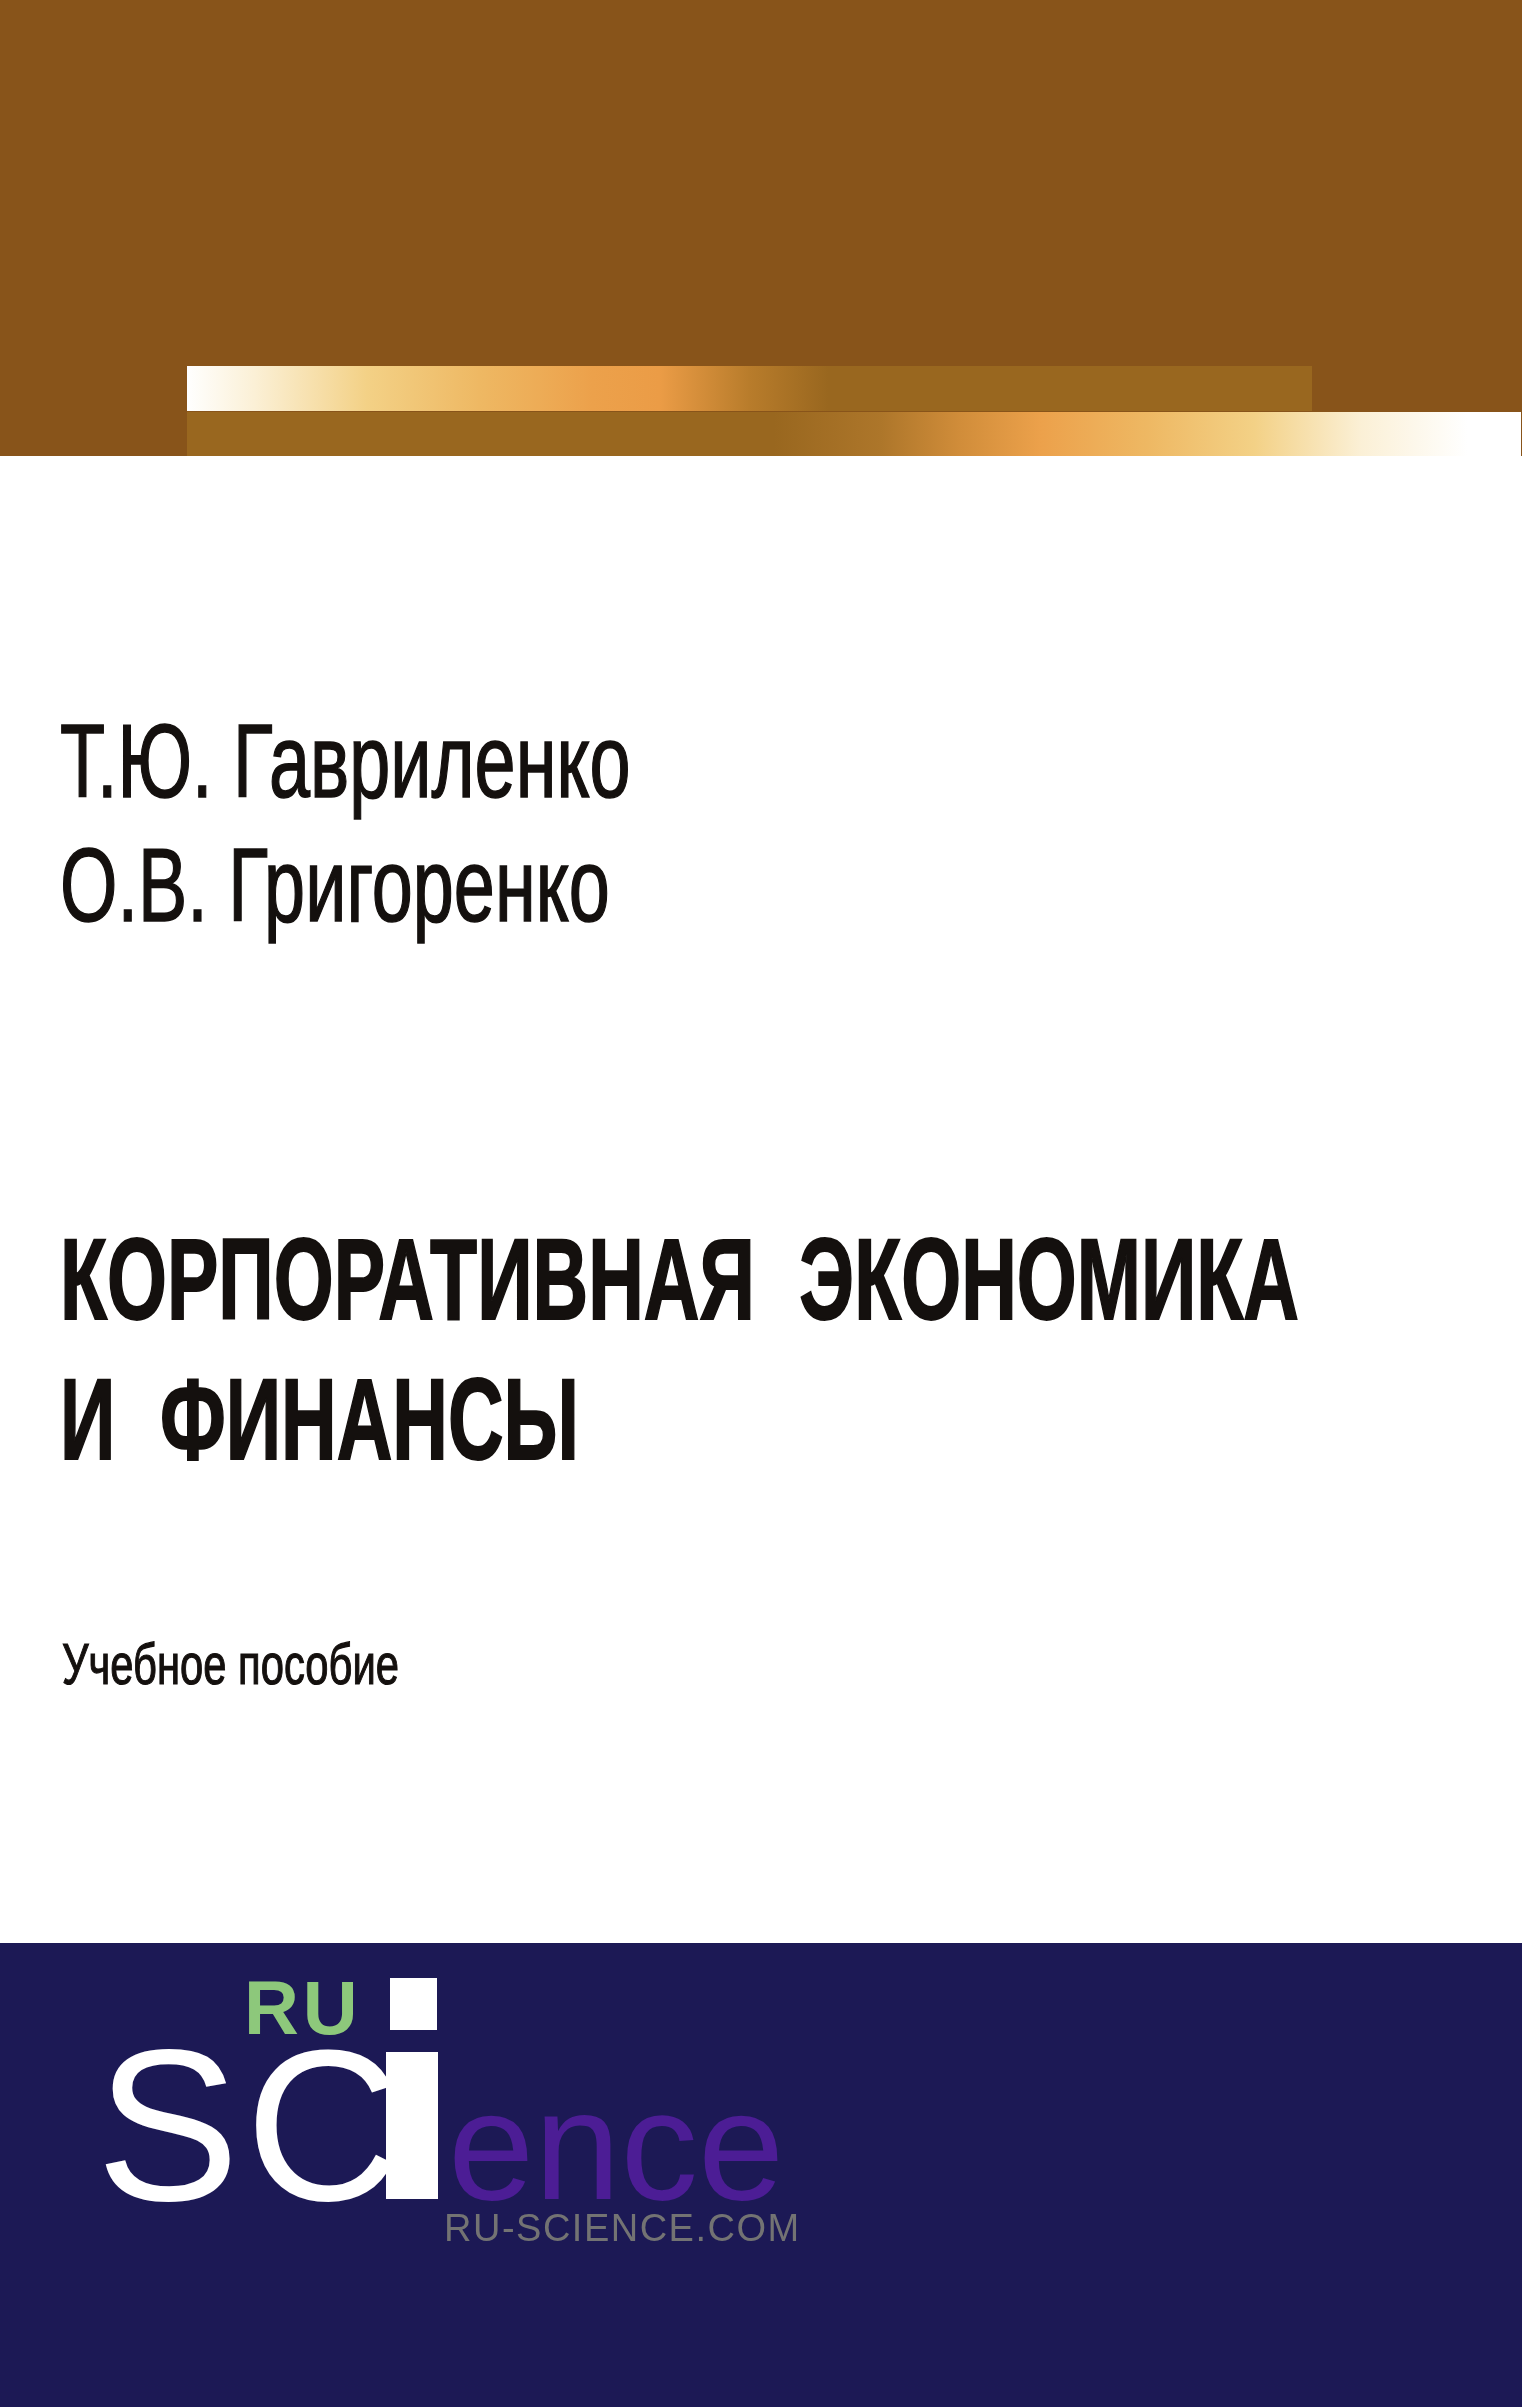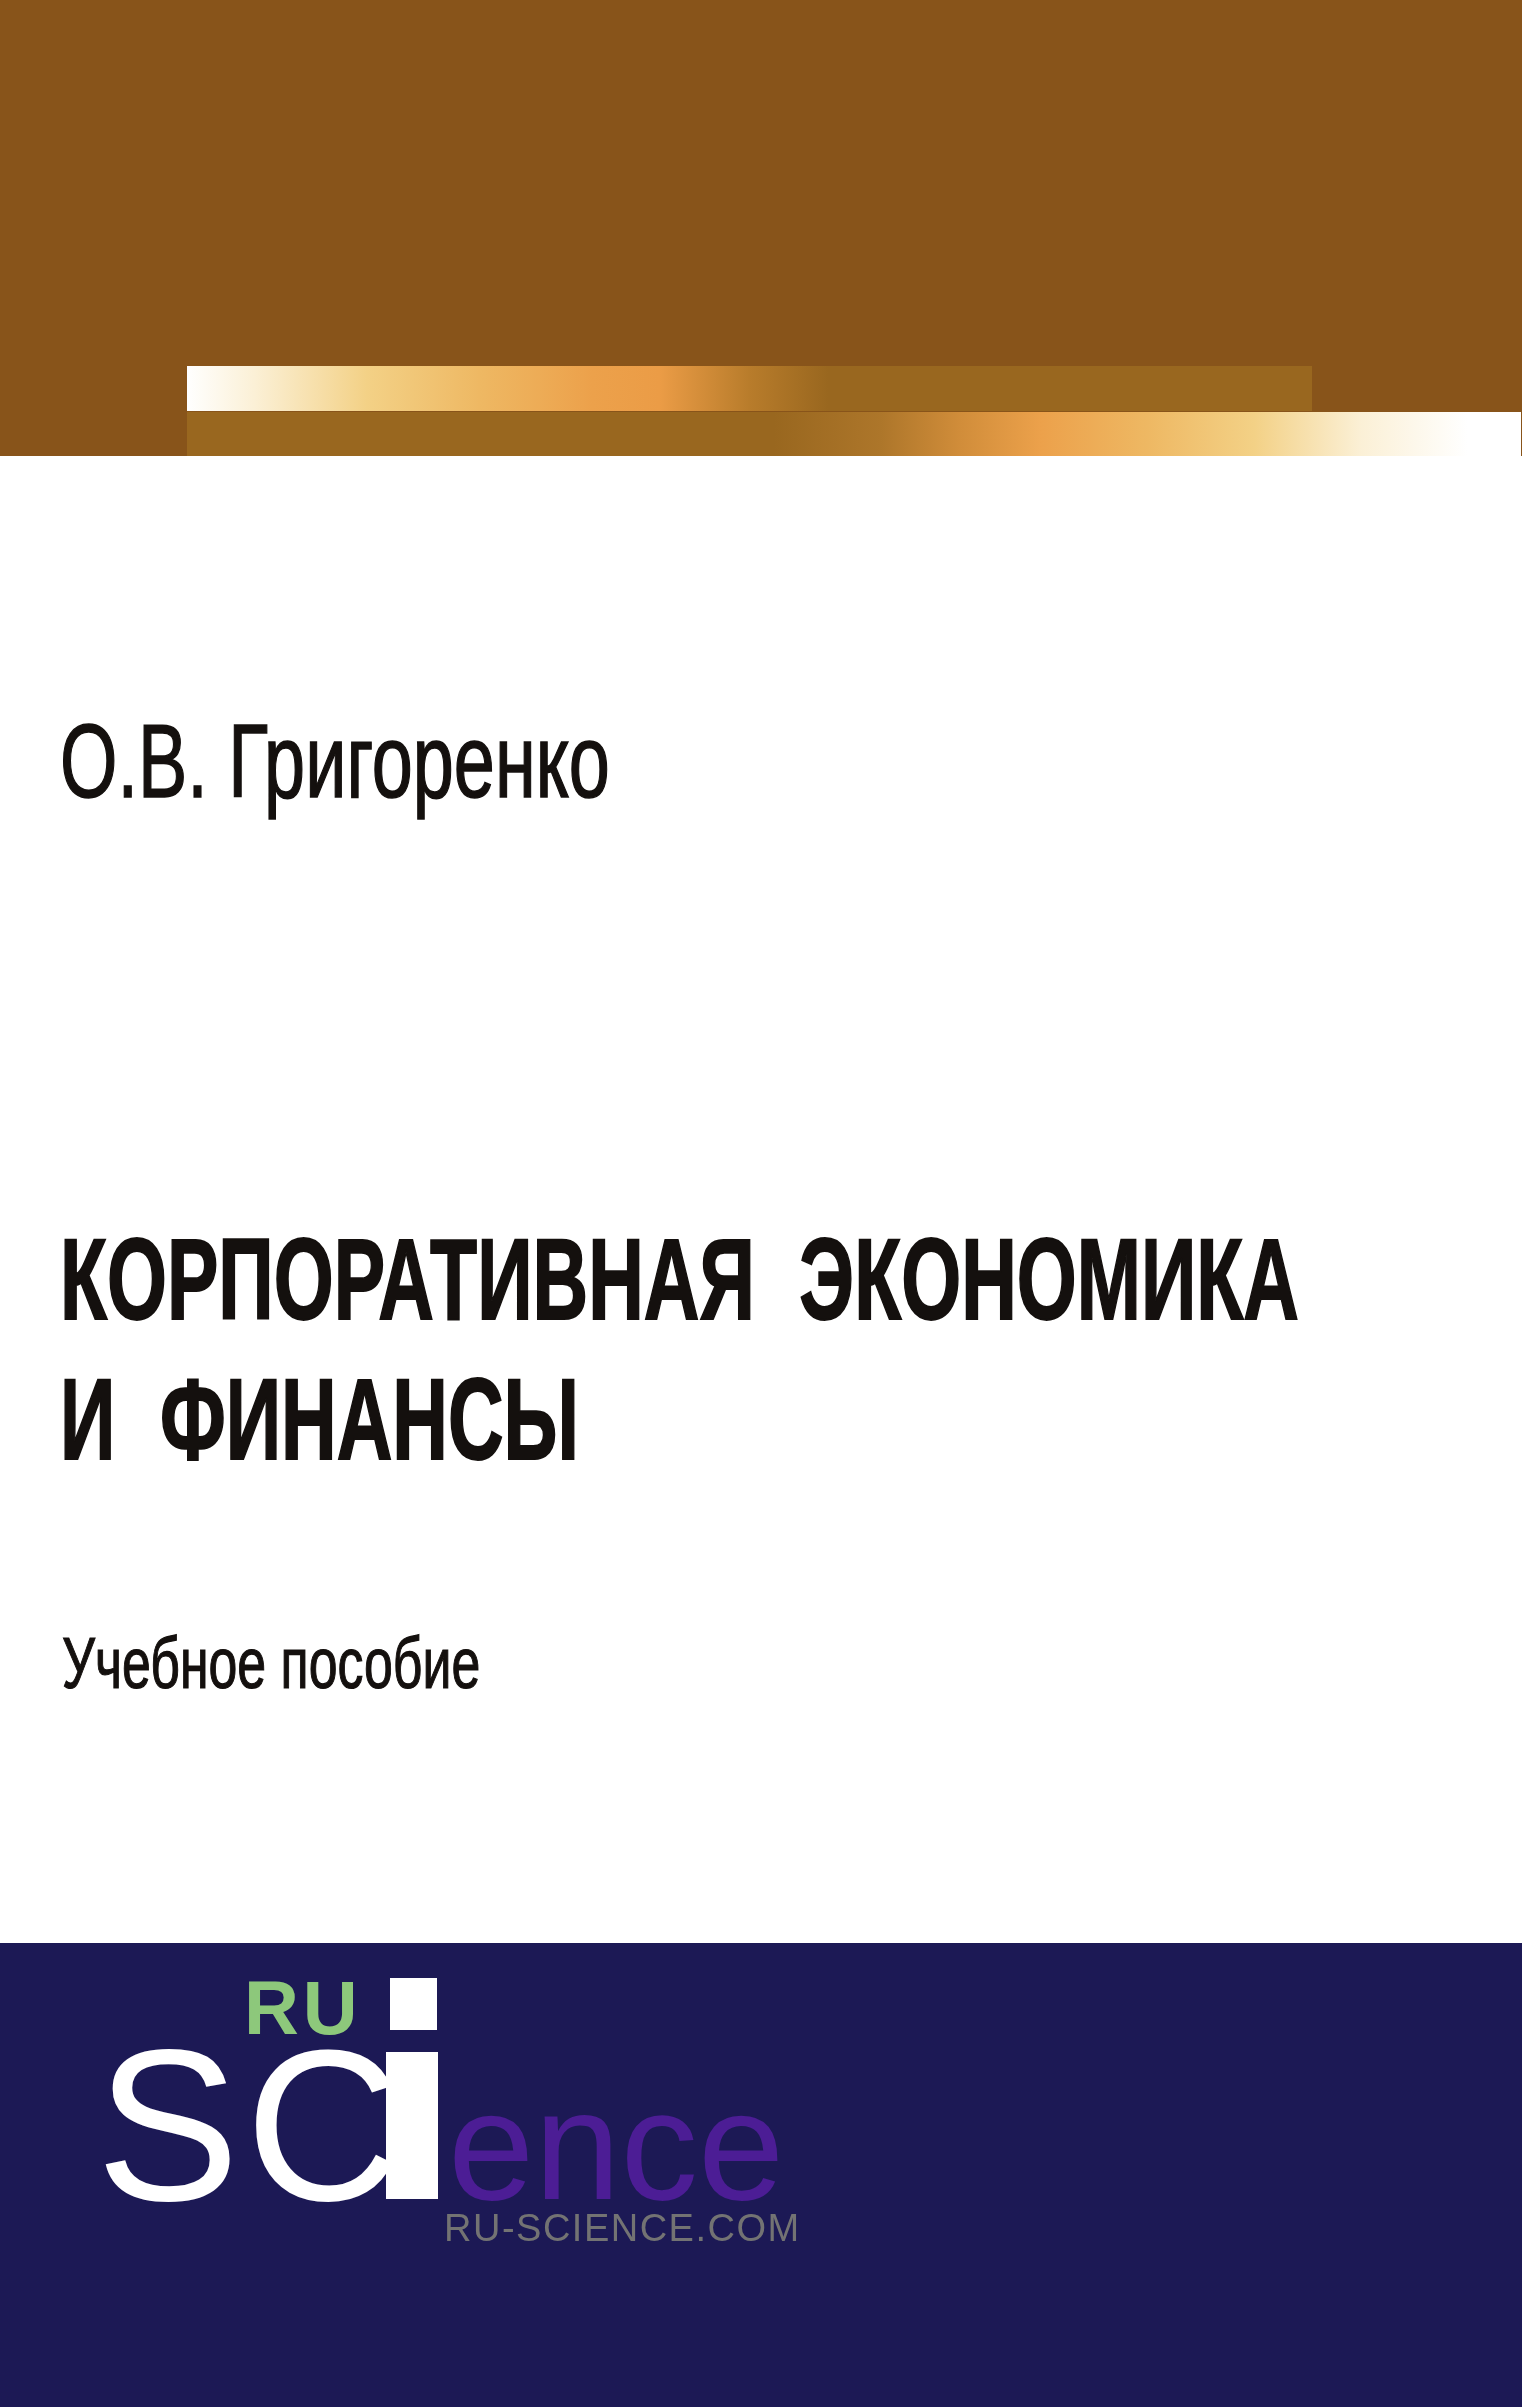--- a/index.html
+++ b/index.html
@@ -49,21 +49,21 @@
   .title-block { left:60px; top:1209px; }
   .title-block .line { line-height:140px; font-size:115px; }
   .title-block .cx {
     transform:scaleX(0.67);
     font-weight:700;
     word-spacing:0.3em;
     -webkit-text-stroke:1.9px #14100e;
   }
 
   .subtitle-block { left:62px; top:1609px; }
-  .subtitle-block .line { line-height:109px; font-size:72px; }
+  .subtitle-block .line { line-height:109px; font-size:58px; }
   .subtitle-block .cx {
     transform:scaleX(0.72);
     font-weight:400;
     -webkit-text-stroke:1.2px #14100e;
   }
 
   
   .footer-band {
     left:0; top:1943px; width:1522px; height:465px;
     background:#1C1955;
@@ -93,20 +93,21 @@
 </style>
 </head>
 <body>
 
 <div class="abs header-band">
   <div class="abs stripe-top"></div>
   <div class="abs stripe-bottom"></div>
 </div>
 
 <div class="abs authors-block">
+  <div class="line"><span class="cx">Т.Ю. Гавриленко</span></div>
   <div class="line"><span class="cx">О.В. Григоренко</span></div>
 </div>
 
 <div class="abs title-block">
   <div class="line"><span class="cx">КОРПОРАТИВНАЯ ЭКОНОМИКА</span></div>
   <div class="line"><span class="cx">И ФИНАНСЫ</span></div>
 </div>
 
 <div class="abs subtitle-block">
   <div class="line"><span class="cx">Учебное пособие</span></div>

